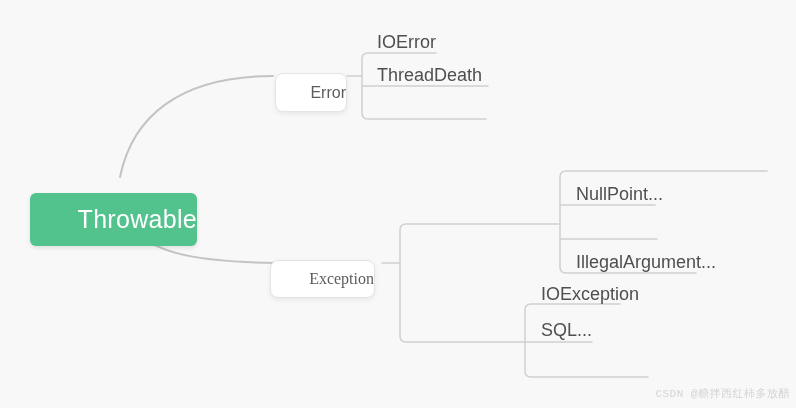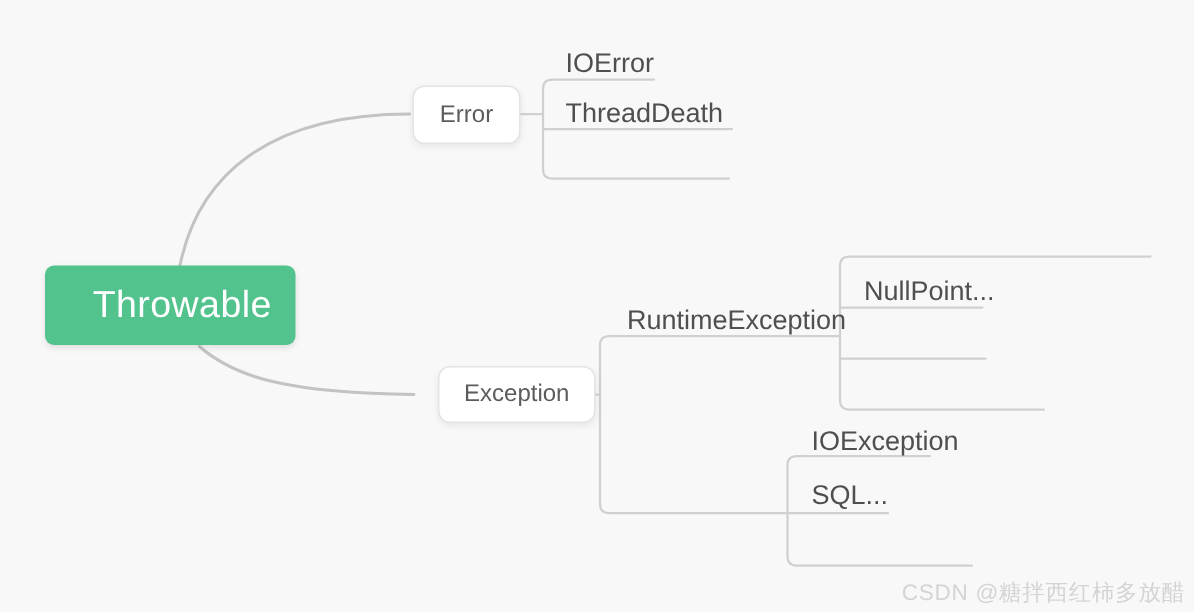--- a/index.html
+++ b/index.html
@@ -12,44 +12,44 @@
   body{
     font-family:"Liberation Sans","DejaVu Sans",sans-serif;
     background:var(--background);
   }
   .canvas{position:relative;width:796px;height:408px;background:var(--background);}
   .links{position:absolute;left:0;top:0;width:796px;height:408px;}
   .links path{fill:none;stroke-linecap:round;}
   .links .curve{stroke:var(--line);stroke-width:2;}
   .links .thin{stroke:var(--underline);stroke-width:1.5;}
   .node{
-    position:absolute;display:flex;align-items:center;justify-content:center;
-    cursor:default;user-select:none;
+    position:absolute;display:flex;align-items:center;justify-content:flex-end;
+    cursor:default;user-select:none;margin-top:16px;
   }
   .root-node{
     left:30px;top:177px;width:167px;height:53px;
     background:var(--root_bg);border-radius:6px;
     color:var(--root_text);font-size:25px;font-weight:500;letter-spacing:.3px;
     box-shadow:0 2px 4px rgba(0,0,0,.10);
     padding-left:16px;
   }
   .box-node{
     background:var(--node_bg);border:1px solid var(--node_border);border-radius:8px;
     color:var(--node_text);font-size:16px;
     box-shadow:0 2px 5px rgba(0,0,0,.07);
   }
   .box-node.error{left:275px;top:57px;width:72px;height:39px;}
-  .box-node.exception{left:292px;top:244px;width:105px;height:38px;}
+  .box-node.exception{left:270px;top:244px;width:105px;height:38px;font-family:Liberation Serif, serif;}
   .line-topic{
     position:absolute;height:18px;line-height:18px;font-size:18px;
     color:var(--topic_text);white-space:nowrap;cursor:default;user-select:none;
   }
   .watermark{
-    position:absolute;right:6px;top:386px;font-size:15px;
-    color:var(--watermark);letter-spacing:.5px;white-space:nowrap;
+    position:absolute;right:6px;top:386px;font-size:11px;
+    color:var(--watermark);letter-spacing:.5px;white-space:nowrap;font-family:Liberation Mono, monospace;
   }
 </style>
 </head>
 <body>
 
 <div class="canvas">
 
   <svg class="links" viewBox="0 0 796 408" xmlns="http://www.w3.org/2000/svg">
 
     <path class="curve" d="M120,177 C132,118 178,76 273,76"></path>
@@ -77,21 +77,21 @@
   <div class="node box-node error">
     <span>Error</span>
   </div>
   <div class="node box-node exception">
     <span>Exception</span>
   </div>
 
   <div class="line-topic" style="left:377px;top:33px">IOError</div>
   <div class="line-topic" style="left:377px;top:66px">ThreadDeath</div>
 
-  <div class="line-topic" style="left:418px;top:204px">RuntimeException</div>
 
   <div class="line-topic" style="left:576px;top:185px">NullPoint...</div>
+  <div class="line-topic" style="left:576px;top:253px">IllegalArgument...</div>
 
   <div class="line-topic" style="left:541px;top:285px">IOException</div>
   <div class="line-topic" style="left:541px;top:321px">SQL...</div>
 
   <div class="watermark">CSDN @糖拌西红柿多放醋</div>
 </div>
 
 </body></html>

